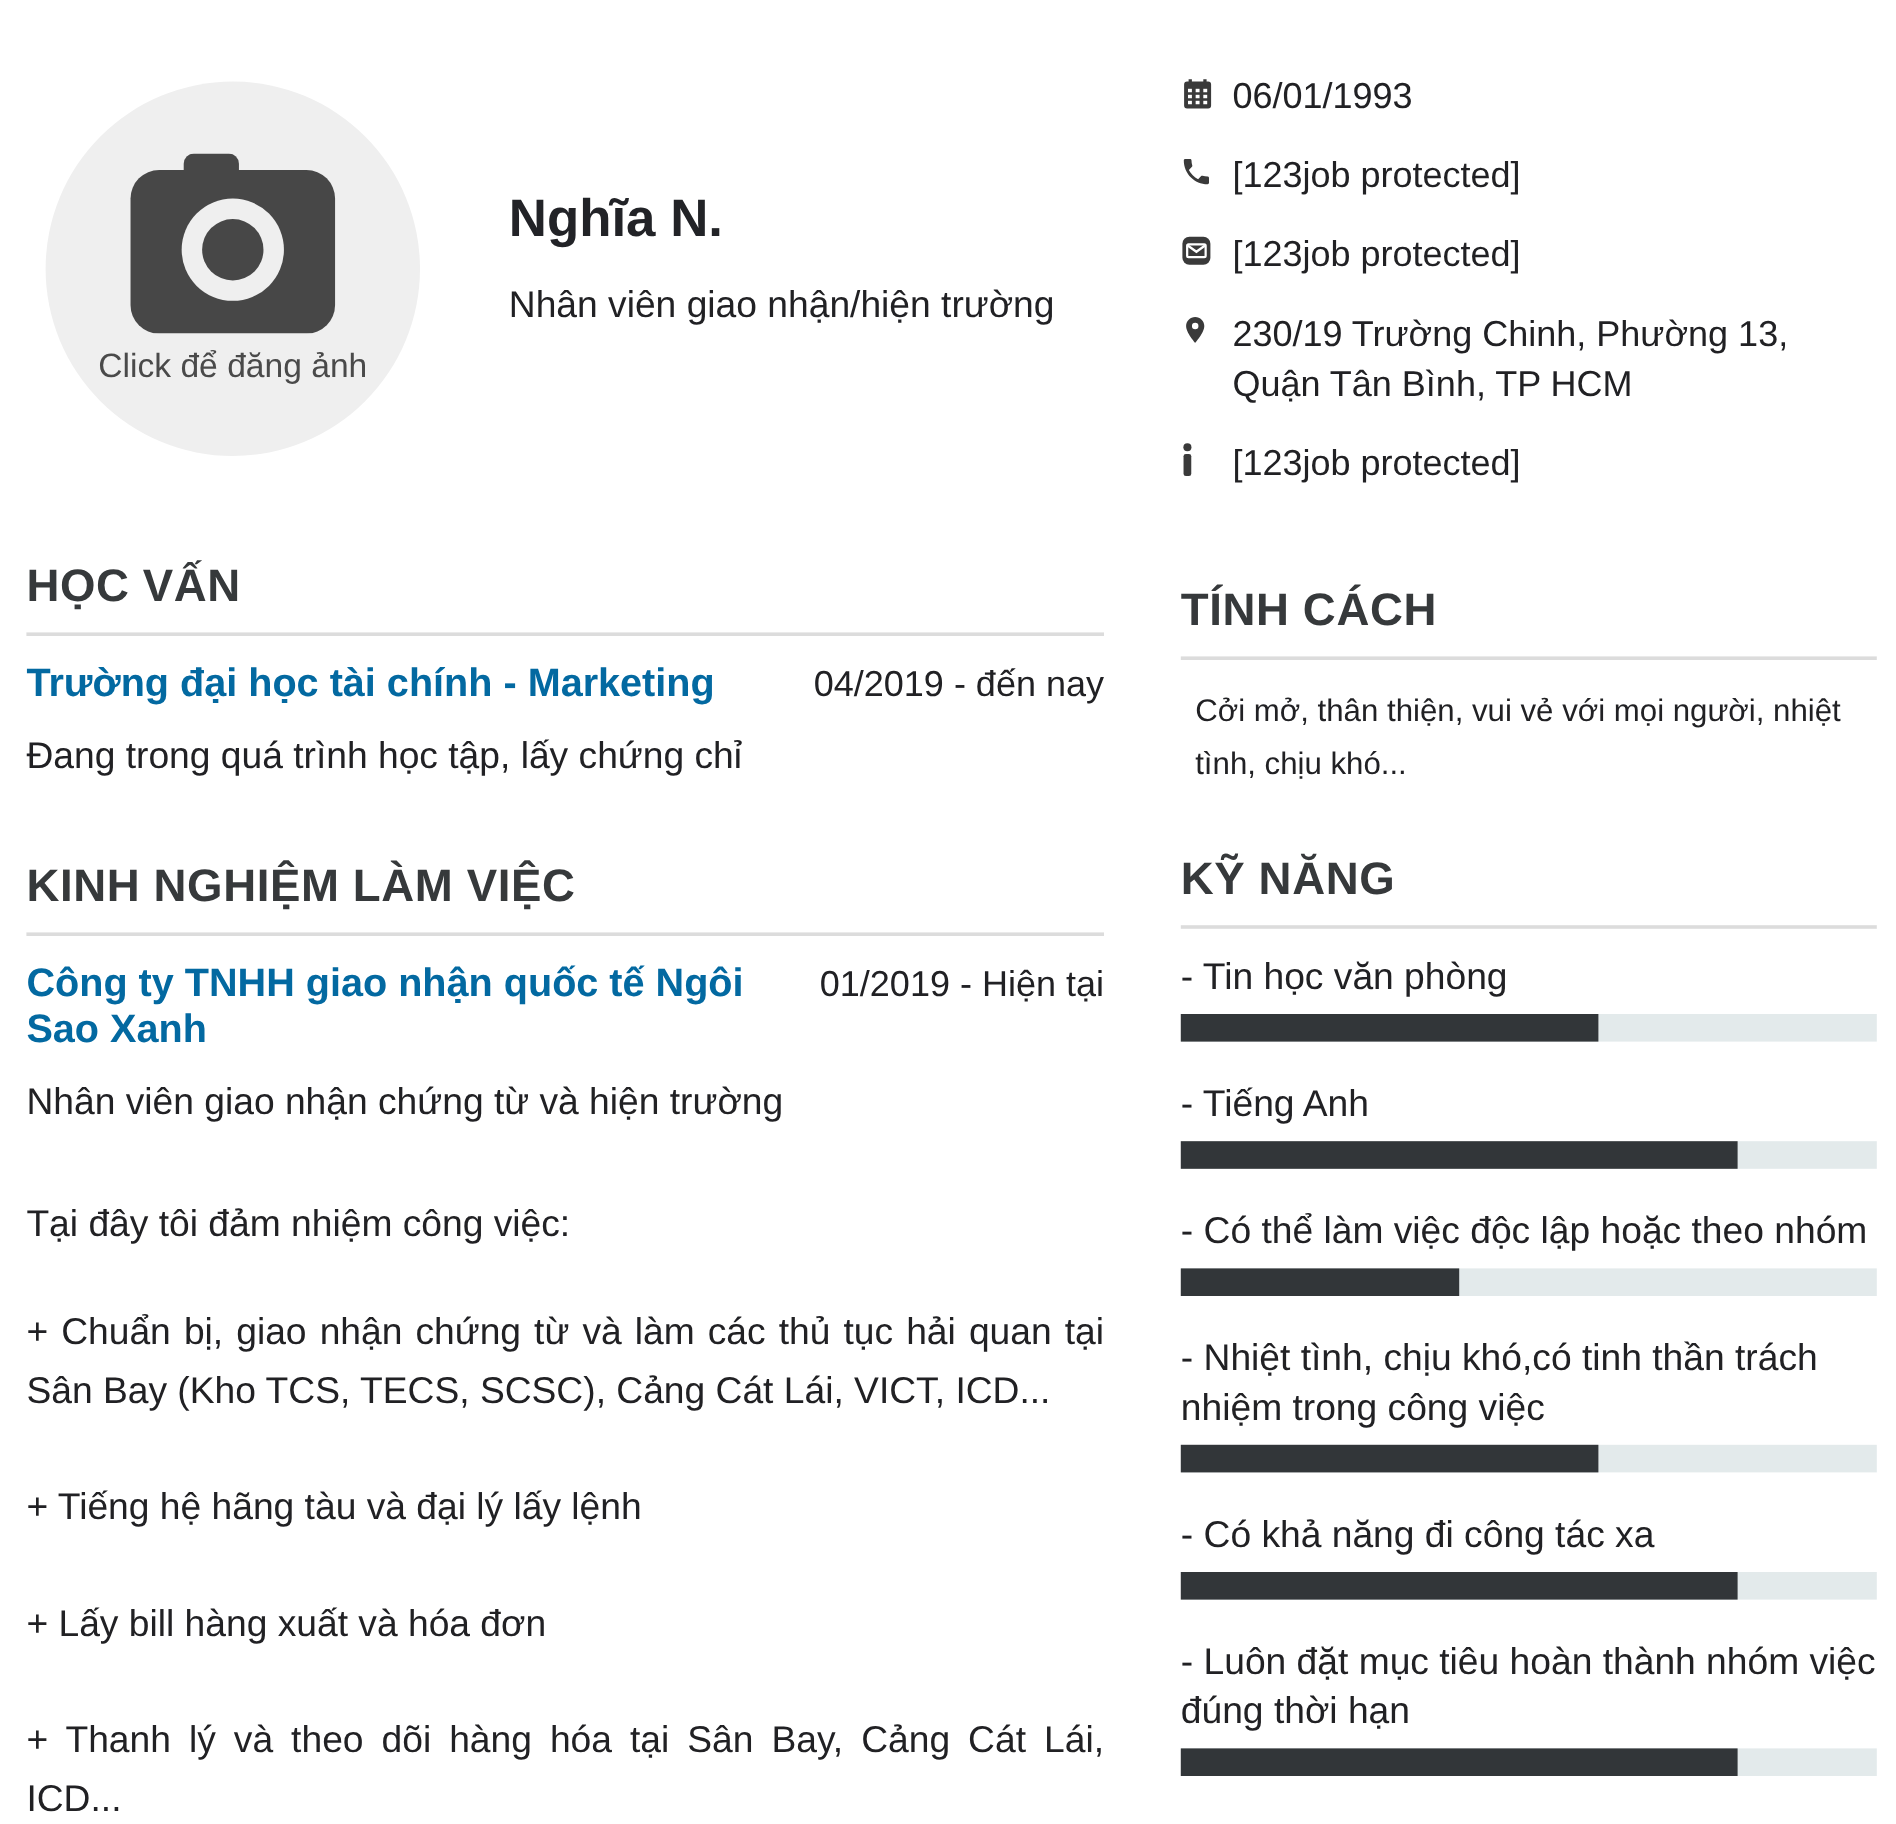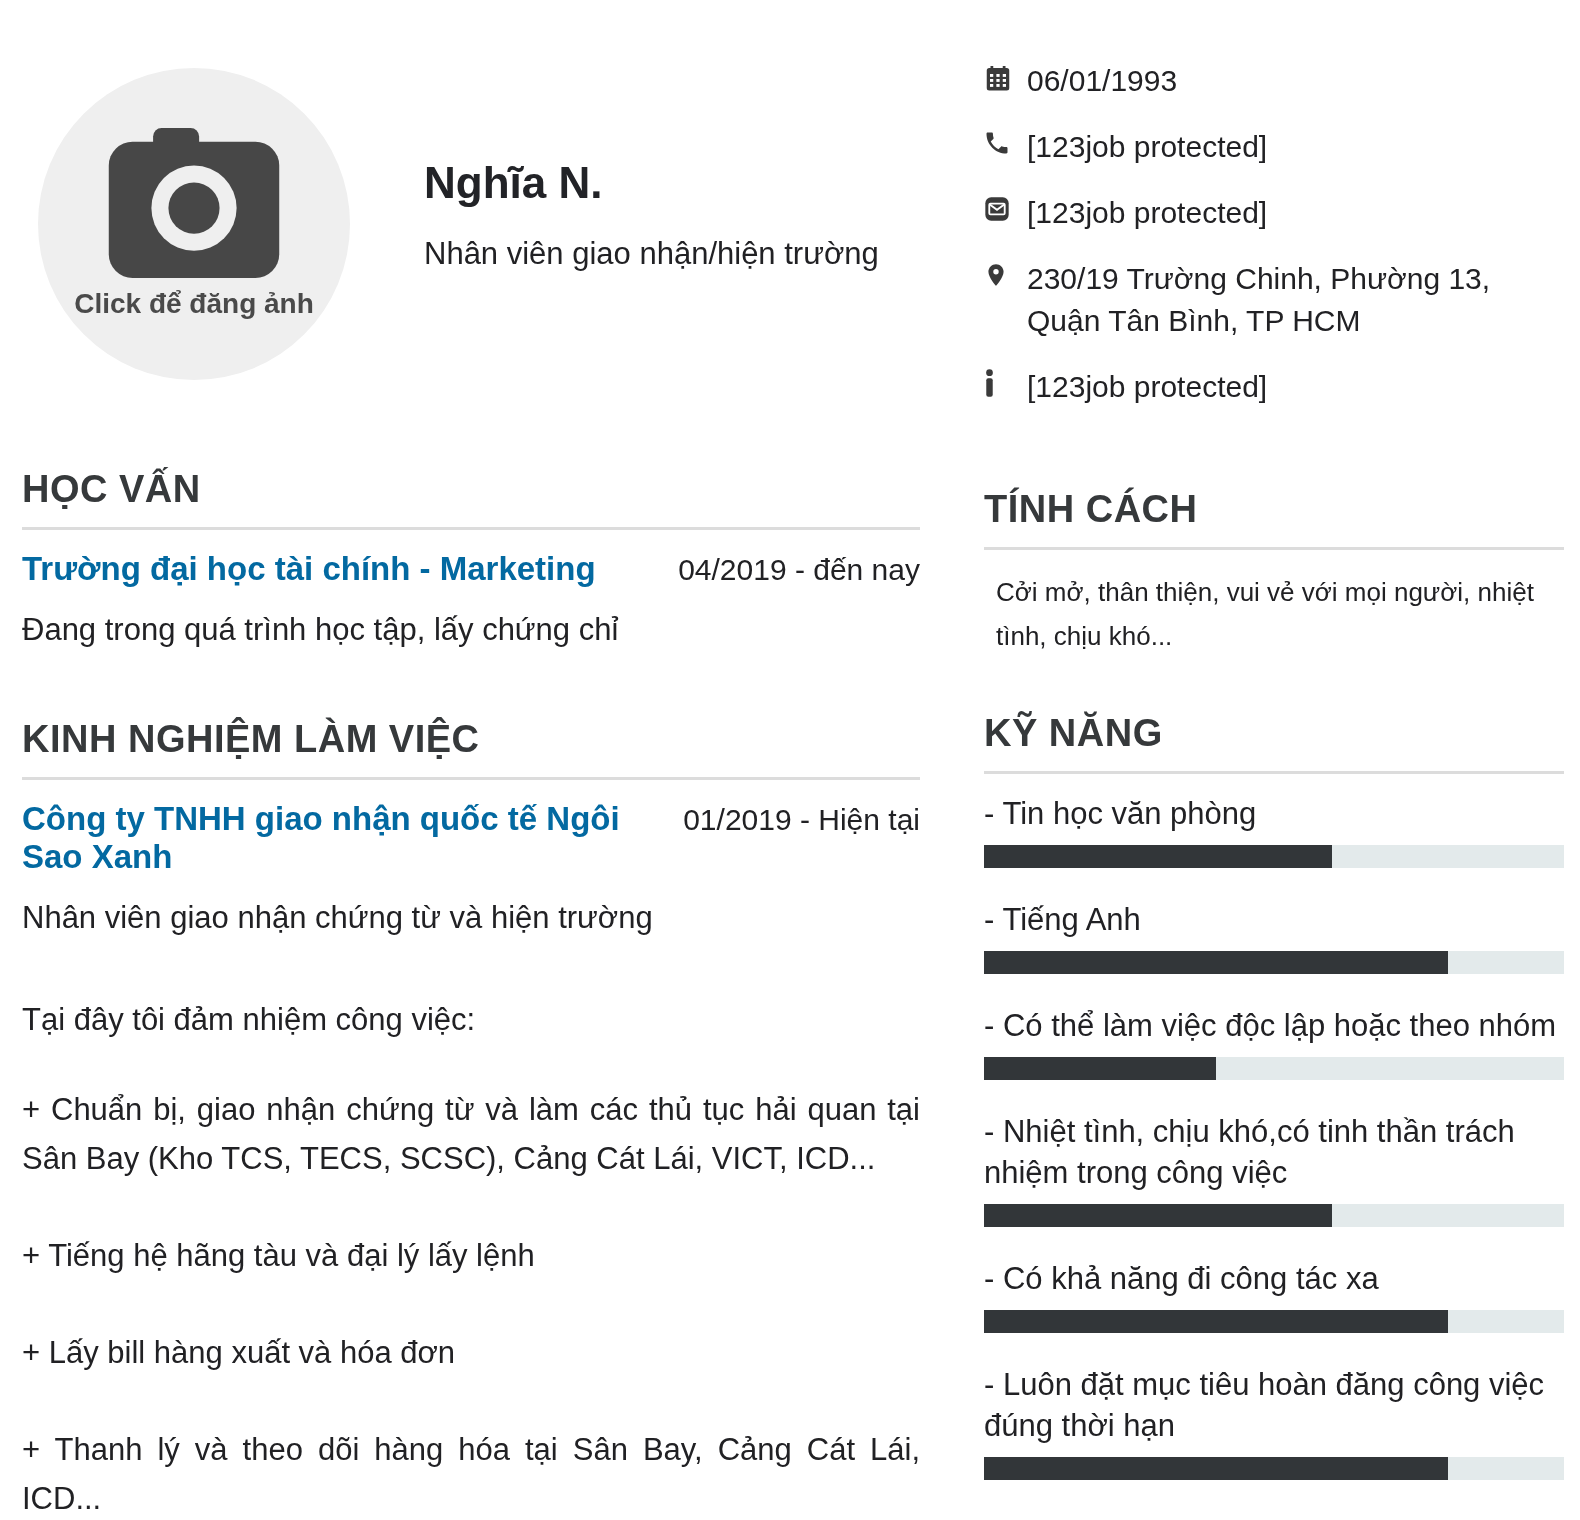--- a/index.html
+++ b/index.html
@@ -9,21 +9,21 @@
     font-family: "Liberation Sans", "DejaVu Sans", sans-serif;
     color: #212124; overflow: hidden;
   }
   
   .header { position: relative; height: 418px; }
   .photo {
     position: absolute; left: 38px; top: 68px; width: 312px; height: 312px;
     border-radius: 50%; background: #efefef; cursor: pointer;
     display: flex; flex-direction: column; align-items: center; justify-content: center;
   }
-  .photo-label { font-size: 28px; color: #4a4a4a; margin-top: 6px; font-weight: bold; }
+  .photo-label { font-size: 28px; color: #4a4a4a; margin-top: 6px; }
   .name-block { position: absolute; left: 400px; top: 158px; margin-left: 24px; }
   .name { font-size: 44px; font-weight: 700; color: #222327; }
   .job-title { font-size: 31px; margin-top: 28px; color: #212124; }
   .contact { position: absolute; left: 983px; top: 60px; width: 592px; }
   .contact-row { display: flex; align-items: flex-start; margin-bottom: 24px; }
   .contact-icon { flex: 0 0 44px; width: 44px; padding-top: 3px; }
   .contact-text { font-size: 30px; line-height: 1.4; max-width: 480px; }
   
   .main { display: flex; gap: 64px; padding: 0 16px 20px 22px; margin-top: 50px; }
   .left-col { flex: 0 0 898px; width: 898px; }
@@ -208,21 +208,21 @@
         </div>
 
         <div class="skill">
           <div class="skill-label">- Có khả năng đi công tác xa</div>
           <div class="skill-bar">
             <div class="skill-fill" style="width: 80%;"></div>
           </div>
         </div>
 
         <div class="skill">
-          <div class="skill-label">- Luôn đặt mục tiêu hoàn đăng công việc đúng thời hạn</div>
+          <div class="skill-label">- Luôn đặt mục tiêu hoàn thành nhóm việc đúng thời hạn</div>
           <div class="skill-bar">
             <div class="skill-fill" style="width: 80%;"></div>
           </div>
         </div>
 
       </div>
     </div>
   </div>
 </div>
 

